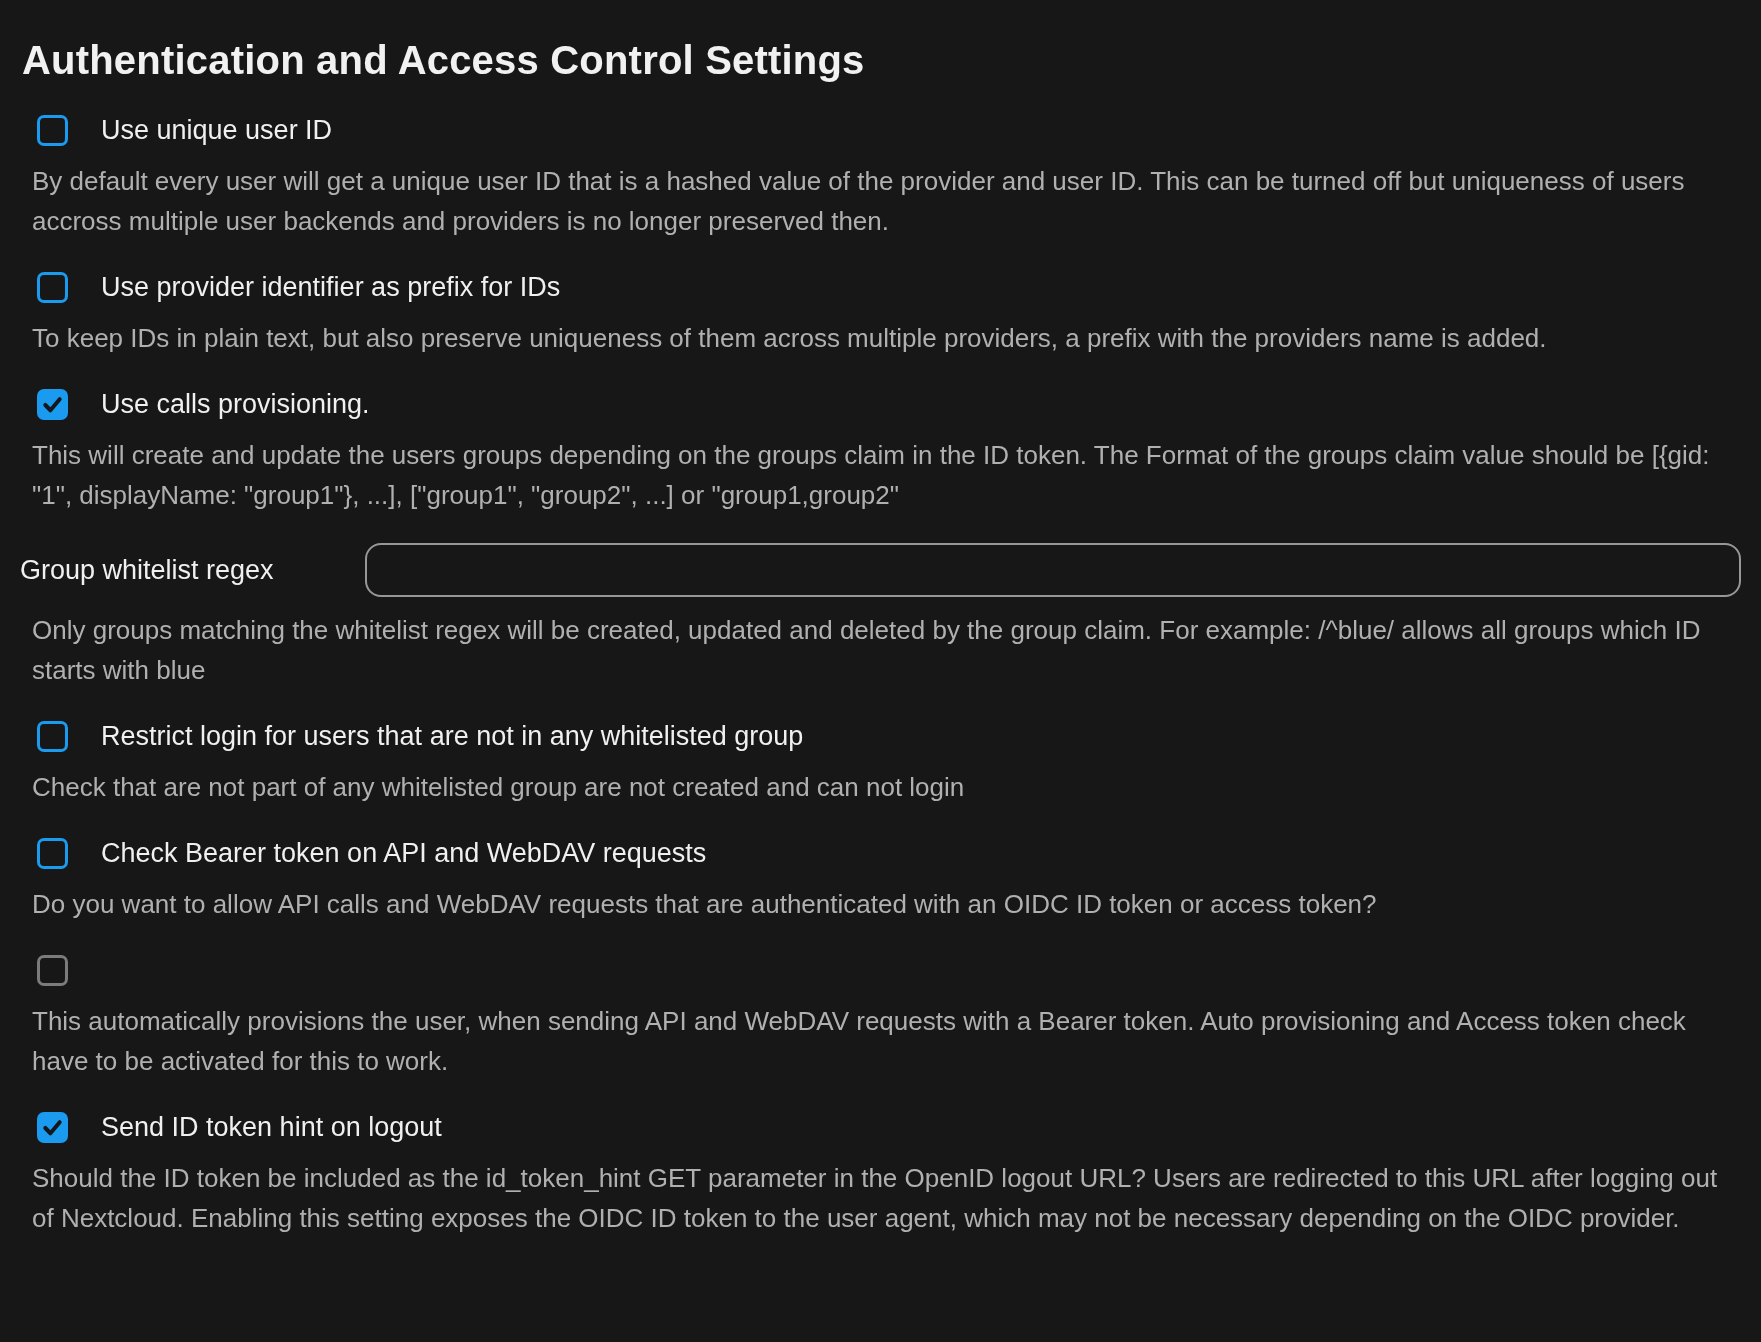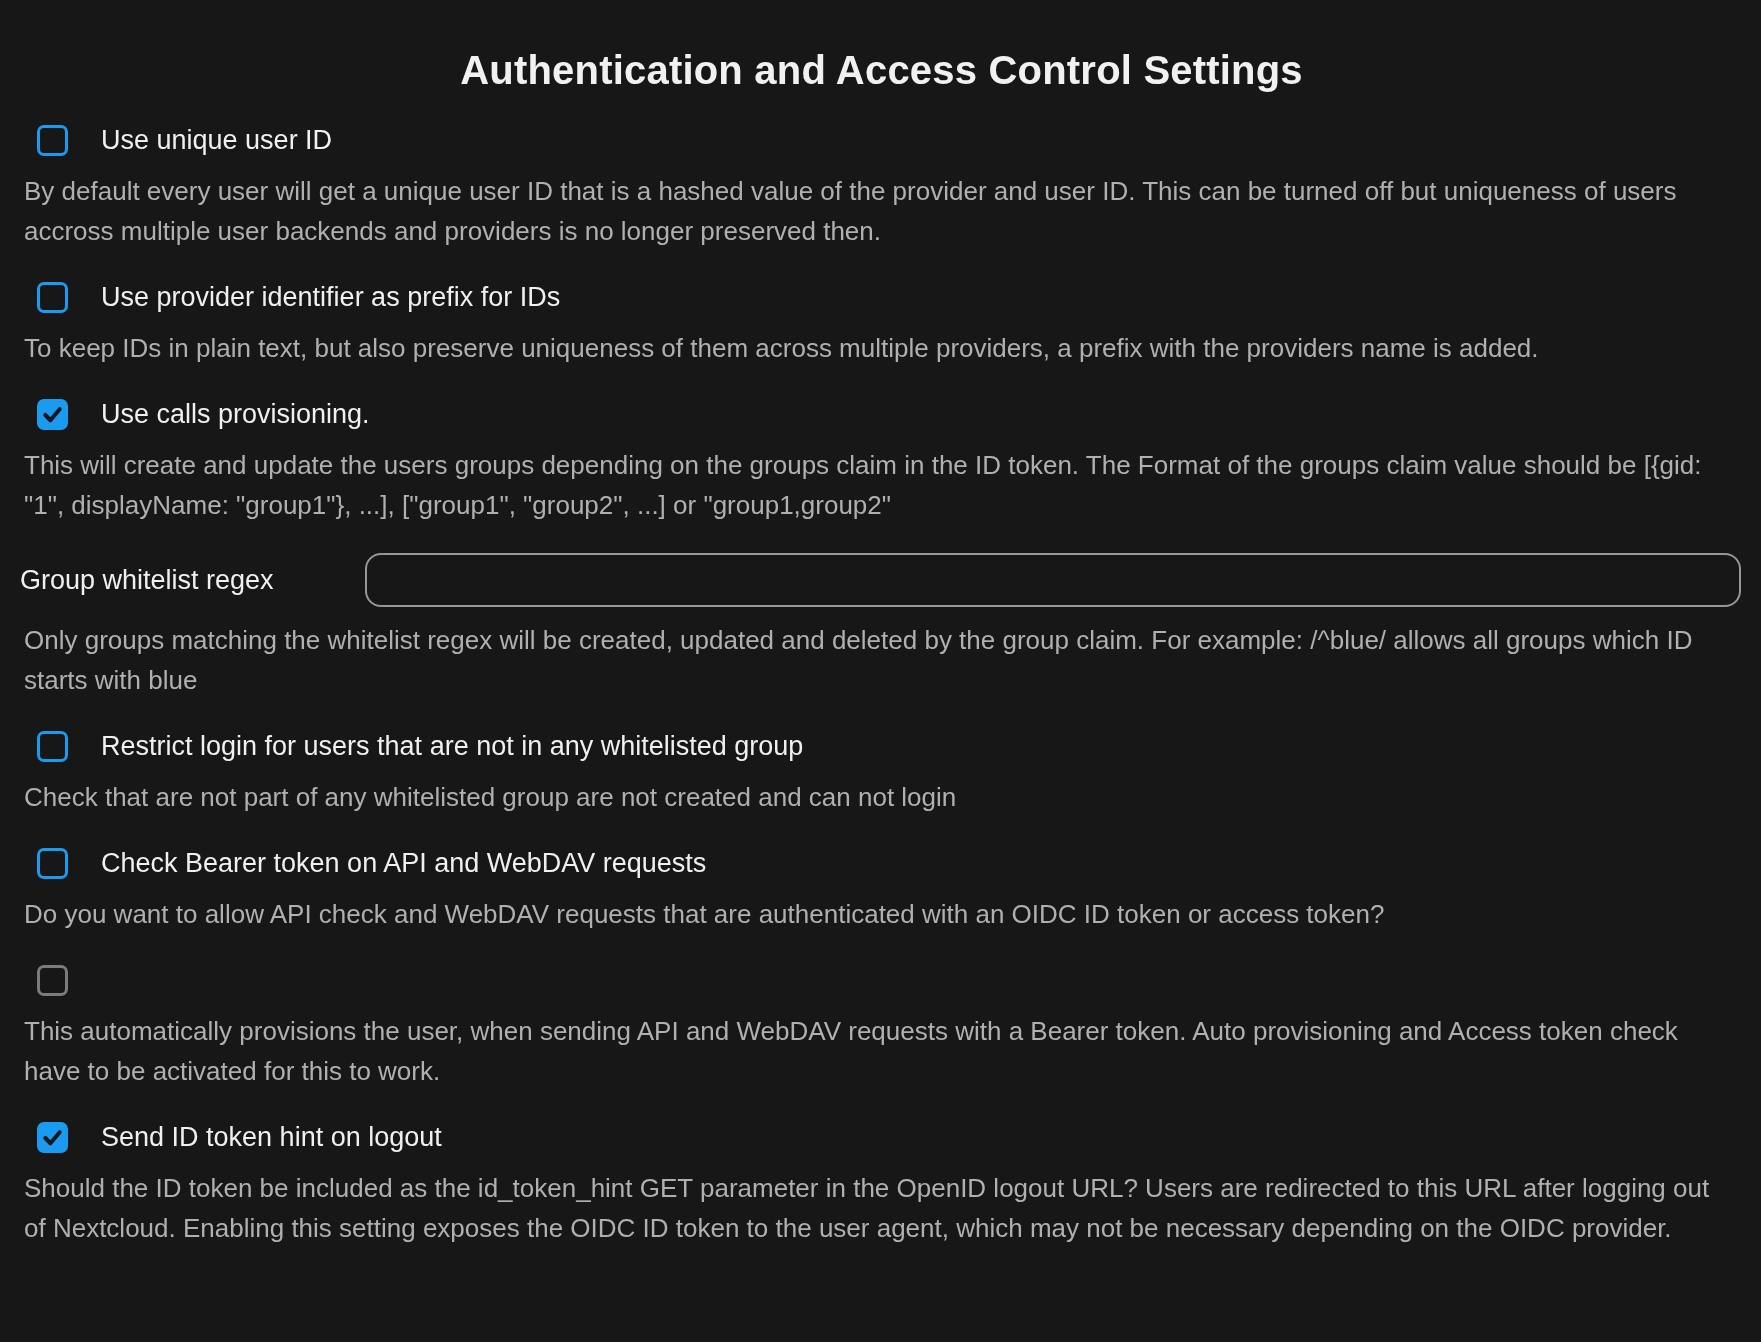--- a/index.html
+++ b/index.html
@@ -17,23 +17,22 @@
   .page {
     box-sizing: border-box;
     padding: 16px 20px 20px 20px;
     width: 1761px;
   }
   h1.page-title {
     font-size: 40px;
     line-height: 48px;
     font-weight: 700;
     color: var(--text-title, #f1f1f1);
-    margin: 30px 0 16px 2px;
+    margin: 20px 0 16px 2px;
     letter-spacing: 0.2px;
-    text-align: center;
   }
   .row {
     display: flex;
     align-items: center;
     gap: 33px;
     margin: 28px 0 13px;
     padding-left: 17px;
     height: 36px;
   }
   .checkbox {
@@ -58,21 +57,21 @@
     line-height: 36px;
     color: var(--text-primary, #f0f0f0);
     cursor: pointer;
     white-space: nowrap;
   }
   .row.disabled .lbl { color: var(--text-disabled, #8b8b8b); cursor: default; }
   .desc {
     font-size: 26px;
     line-height: 40px;
     color: var(--text-secondary, #b0b0b0);
-    margin: 13px 4px 28px;
+    margin: 13px 12px 28px;
   }
   .field-row {
     display: flex;
     align-items: center;
     margin: 28px 0 13px;
     gap: 20px;
   }
   .field-label {
     flex: 0 0 325px;
     width: 325px;
@@ -139,21 +138,21 @@
     <label class="lbl">Restrict login for users that are not in any whitelisted group</label>
   </div>
   <p class="desc">Check that are not part of any whitelisted group are not created and can not login</p>
 
   <div class="row">
     <span class="checkbox">
       
     </span>
     <label class="lbl">Check Bearer token on API and WebDAV requests</label>
   </div>
-  <p class="desc">Do you want to allow API check and WebDAV requests that are authenticated with an OIDC ID token or access token?</p>
+  <p class="desc">Do you want to allow API calls and WebDAV requests that are authenticated with an OIDC ID token or access token?</p>
 
   <div class="row disabled">
     <span class="checkbox">
       
     </span>
   </div>
   <p class="desc">This automatically provisions the user, when sending API and WebDAV requests with a Bearer token. Auto provisioning and Access token check have to be activated for this to work.</p>
 
   <div class="row checked">
     <span class="checkbox">

